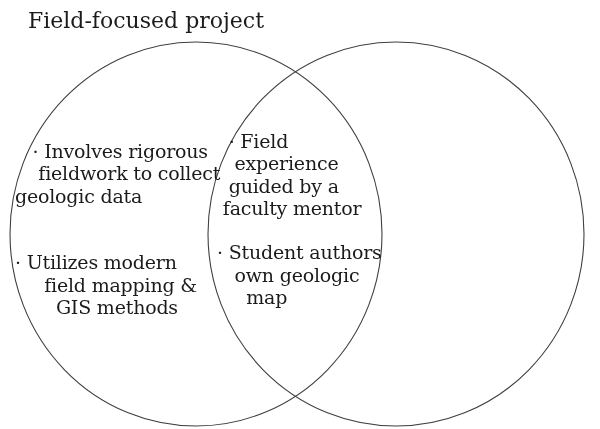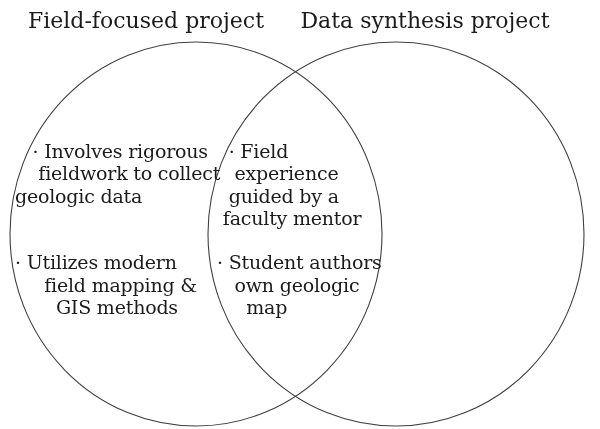--- a/index.html
+++ b/index.html
@@ -34,36 +34,35 @@
   .title-left  { left: 11px; }
   .title-right { left: 290px; }
   .text-block {
     position: absolute;
     font-size: 19px;
     line-height: 22.3px;
     white-space: pre-wrap;
     letter-spacing: -0.2px;
   }
   .block-left   { left: 15px;  top: 140px; }
-  .block-middle { left: 217px; top: 140px; }
+  .block-middle { left: 217px; top: 130px; }
   .block-right  { left: 365px; top: 104px; }
 </style>
 </head>
 <body>
 
 <div class="stage">
 
   <svg class="venn-svg" width="600" height="429" viewBox="0 0 600 429">
     <ellipse cx="196" cy="234" rx="186" ry="192" fill="none" stroke="#3f3f3f" stroke-width="1.1"></ellipse>
     <ellipse cx="396" cy="234" rx="188" ry="192" fill="none" stroke="#3f3f3f" stroke-width="1.1"></ellipse>
   </svg>
 
   <div class="circle-title title-left">Field-focused project</div>
 
-  <div class="circle-title title-right">Data synthesis project</div>
 
   <div class="text-block block-left">   · Involves rigorous
     fieldwork to collect
 geologic data
 
 
 · Utilizes modern
      field mapping &amp;
        GIS methods</div>
 

